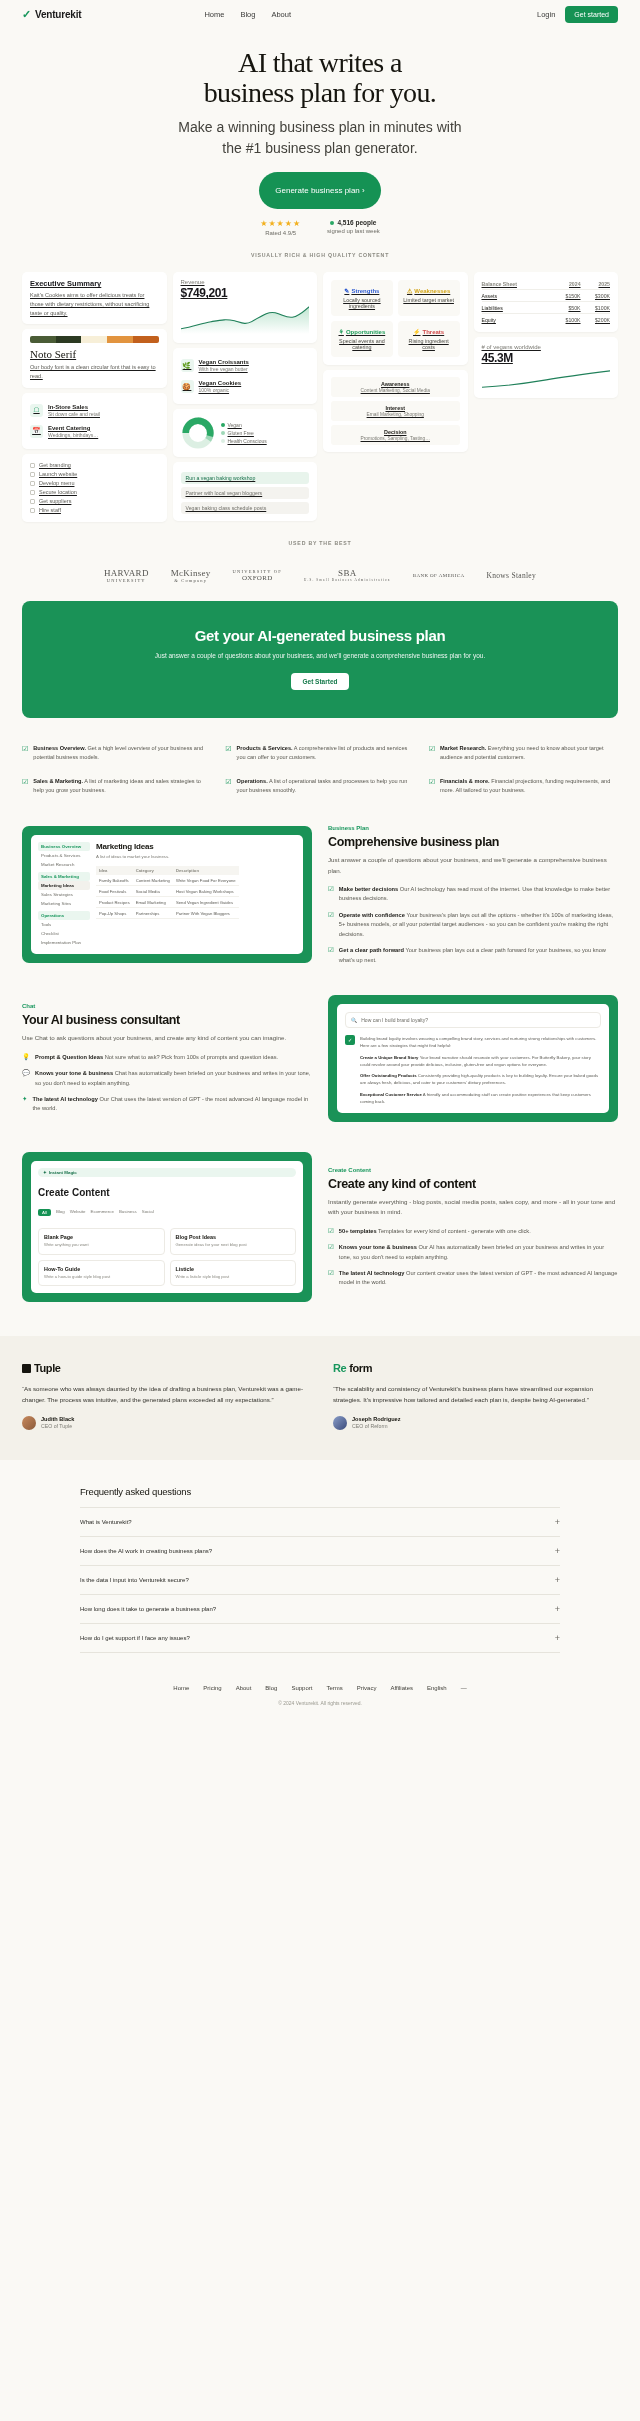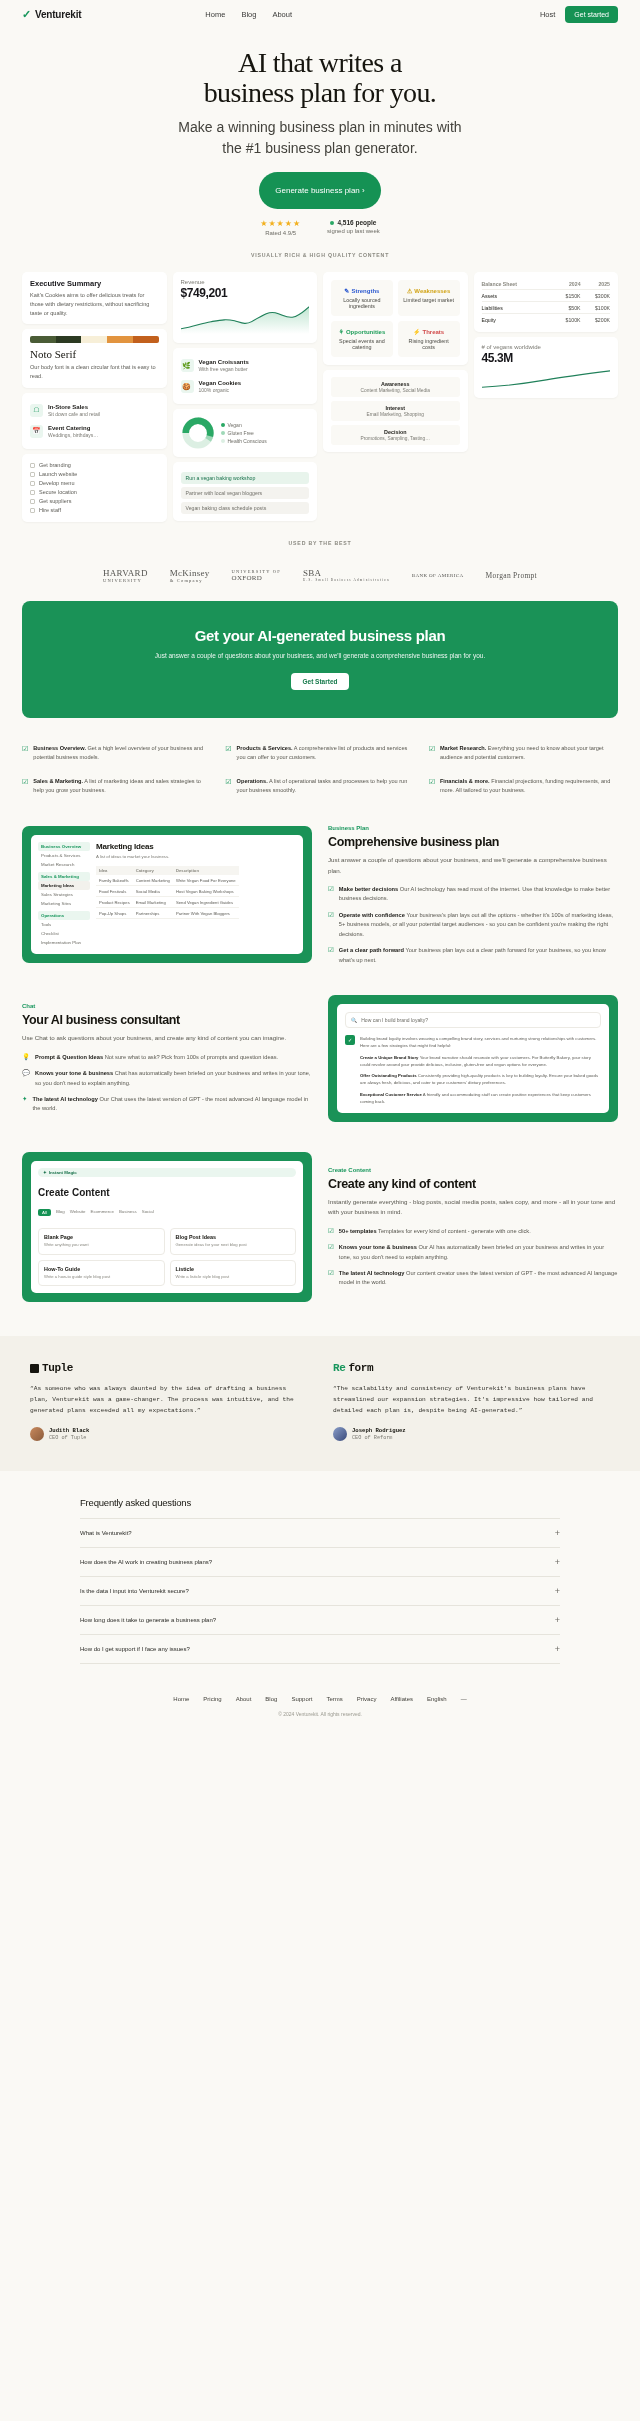--- a/index.html
+++ b/index.html
@@ -41,21 +41,21 @@
   .trust { margin-top: 10px; display: flex; justify-content: center; gap: 26px; }
   .trust-col { text-align: center; }
   .stars { color: #f2b01e; font-size: 8px; letter-spacing: 1px; }
   .trust-cap { font-size: 6px; color: #6d6c65; margin-top: 2px; }
   .trust-top { font-size: 6.5px; font-weight: 700; color: #2a2a26; display: flex; align-items: center; gap: 3px; justify-content: center; }
   .dot-green { width: 4px; height: 4px; border-radius: 50%; background: #2aa865; display: inline-block; }
   .eyebrow { text-align: center; font-size: 5.2px; letter-spacing: 0.8px; color: #8a8980; margin-top: 16px; font-weight: 600; }
 
   
   .dash { margin: 8px 22px 0; display: grid; grid-template-columns: 1fr 1fr 1fr 1fr; gap: 6px; align-items: start; }
-  .card { background: #fff; border-radius: 5px; padding: 7px 8px; box-shadow: 0 1px 2px rgba(0,0,0,.04); }
+  .card { background: #fff; border-radius: 5px; padding: 7px 8px; box-shadow: 0 1px 2px rgba(0,0,0,.04); text-decoration: underline; }
   .card + .card { margin-top: 5px; }
   .c-title { font-size: 7.5px; font-weight: 700; color: #17161a; }
   .c-body { font-size: 5.6px; line-height: 1.55; color: #5d5c56; margin-top: 3px; }
   .swatches { display: flex; height: 7px; border-radius: 2px; overflow: hidden; }
   .swatches i { flex: 1; }
   .serif-name { font-family: "Liberation Serif", serif; font-size: 11px; margin-top: 5px; color: #16150f; }
   .mini-row { display: flex; align-items: center; gap: 5px; padding: 4px 0; }
   .mini-ico { width: 13px; height: 13px; border-radius: 3px; background: #eaf6ef; color: #17965c; display: flex; align-items: center; justify-content: center; font-size: 7px; flex: none; }
   .mini-t { font-size: 6px; font-weight: 700; color: #1d1c19; }
   .mini-s { font-size: 5px; color: #7b7a73; margin-top: 1px; }
@@ -82,21 +82,21 @@
   .tbl td:not(:first-child), .tbl th:not(:first-child) { text-align: right; }
   .bars { display: flex; align-items: flex-end; gap: 3px; height: 24px; margin-top: 4px; }
   .bars i { flex: 1; background: #2aa865; border-radius: 1px; }
   .mkt-grid { display: grid; grid-template-columns: 1fr; gap: 4px; }
   .mkt-cell { background: #faf9f5; border-radius: 3px; padding: 4px; text-align: center; }
   .mkt-h { font-size: 5.4px; font-weight: 700; color: #24231e; }
   .mkt-b { font-size: 4.8px; color: #7b7a73; margin-top: 1px; }
 
   
   .logos { display: flex; justify-content: center; align-items: center; gap: 22px; margin-top: 22px; padding: 0 20px; flex-wrap: nowrap; }
-  .logo-wrap { opacity: .8; }
+  .logo-wrap { text-align: center; opacity: .8; }
   .logo-1 { font-family: "Liberation Serif", serif; font-size: 9px; letter-spacing: .3px; color: #2a2a26; }
   .logo-1 small { display: block; font-size: 4.5px; letter-spacing: 1.2px; }
   .usedby { text-align: center; font-size: 5.2px; letter-spacing: .8px; color: #8a8980; margin-top: 18px; font-weight: 600; }
 
   
   .cta-band { margin: 18px 22px 0; background: #1a9257; border-radius: 8px; color: #fff; text-align: center; padding: 26px 20px 28px; }
   .cta-band h2 { font-size: 15px; font-weight: 700; letter-spacing: -0.3px; }
   .cta-band p { font-size: 6.5px; line-height: 1.6; margin-top: 7px; opacity: .92; }
   .btn-white { margin-top: 12px; background: #fff; color: #15794a; border: none; border-radius: 4px; font-size: 6.5px; padding: 5px 11px; cursor: pointer; font-family: inherit; font-weight: 600; }
 
@@ -141,21 +141,21 @@
   
   .cc-tabs { display: flex; gap: 5px; font-size: 4.4px; color: #7b7a73; margin-top: 5px; }
   .cc-tabs .act { color: #fff; background: #159254; border-radius: 2px; padding: 1px 4px; }
   .cc-grid { display: grid; grid-template-columns: 1fr 1fr; gap: 5px; margin-top: 6px; }
   .cc-cell { border: 1px solid #eceae4; border-radius: 4px; padding: 5px; }
   .cc-t { font-size: 5.4px; font-weight: 700; color: #16150f; }
   .cc-b { font-size: 4.2px; line-height: 1.55; color: #8a8980; margin-top: 2px; }
   .badge-magic { display: inline-flex; align-items: center; gap: 2px; background: #eaf6ef; color: #17704a; font-size: 4.4px; border-radius: 8px; padding: 2px 5px; font-weight: 600; }
 
   
-  .testi-band { margin-top: 34px; background: #f3f1ea; padding: 26px 30px 30px; font-family: Liberation Mono, monospace; }
+  .testi-band { margin-top: 34px; background: #f3f1ea; padding: 26px 22px 30px; }
   .testi-grid { display: grid; grid-template-columns: 1fr 1fr; gap: 26px; }
   .t-logo { font-size: 11px; font-weight: 800; letter-spacing: -0.4px; color: #16150f; display: flex; align-items: center; gap: 3px; }
   .t-logo .sq { width: 9px; height: 9px; background: #16150f; border-radius: 1px; display: inline-block; }
   .t-logo .re { color: #17965c; }
   .t-quote { font-size: 6.2px; line-height: 1.75; color: #33322c; margin-top: 10px; }
   .t-person { display: flex; align-items: center; gap: 5px; margin-top: 10px; }
   .t-av { width: 14px; height: 14px; border-radius: 50%; background: linear-gradient(135deg,#c98a5e,#8a5a3a); flex: none; }
   .t-av.b { background: linear-gradient(135deg,#8a9ec9,#3a4a7a); }
   .t-name { font-size: 5.6px; font-weight: 700; color: #16150f; }
   .t-role { font-size: 5.2px; color: #7b7a73; margin-top: 1px; }
@@ -182,21 +182,21 @@
     <div class="brand">
       <span class="mark">✓</span>
       <span>Venturekit</span>
     </div>
     <div class="nav-links">
       <span>Home</span>
       <span>Blog</span>
       <span>About</span>
     </div>
     <div class="nav-right">
-      <span class="nav-login">Host</span>
+      <span class="nav-login">Login</span>
       <button class="btn-green">Get started</button>
     </div>
   </div>
 
   <div class="hero">
     <h1>
       <span>AI that writes a</span><br>
       <span>business plan for you.</span>
     </h1>
     <p class="sub">
@@ -450,21 +450,21 @@
     <div class="logo-wrap">
       <div class="logo-1" style="font-size:7px"><small>UNIVERSITY OF</small><span>OXFORD</span></div>
     </div>
     <div class="logo-wrap">
       <div class="logo-1"><span>SBA</span><small style="font-size:3.2px">U.S. Small Business Administration</small></div>
     </div>
     <div class="logo-wrap">
       <div class="logo-1" style="font-size:5px;letter-spacing:.4px"><span>BANK OF AMERICA</span></div>
     </div>
     <div class="logo-wrap">
-      <div class="logo-1" style="font-size:7.5px"><span>Morgan Prompt</span></div>
+      <div class="logo-1" style="font-size:7.5px"><span>Knows Stanley</span></div>
     </div>
   </div>
 
   <div class="cta-band">
     <h2>Get your AI-generated business plan</h2>
     <p>Just answer a couple of questions about your business, and we'll generate a comprehensive business plan for you.</p>
     <button class="btn-white">Get Started</button>
   </div>
 
   <div class="feat">

